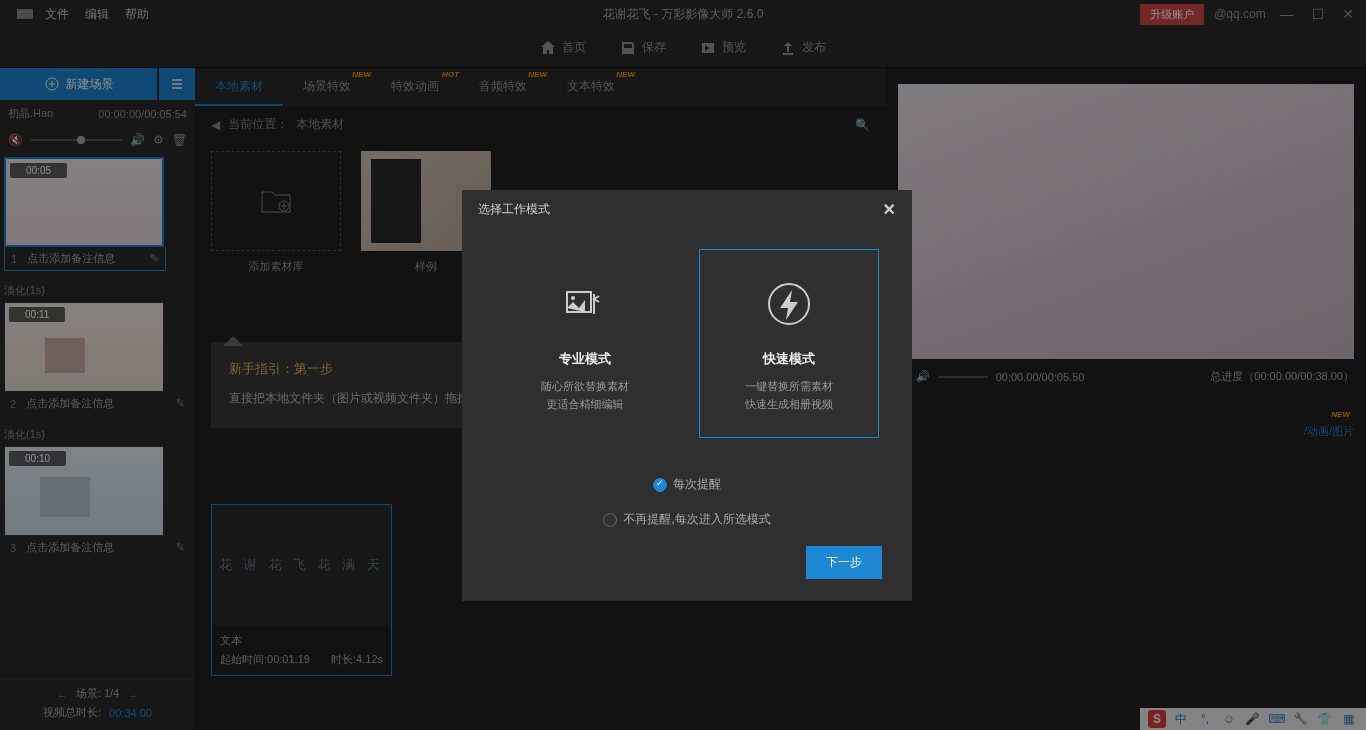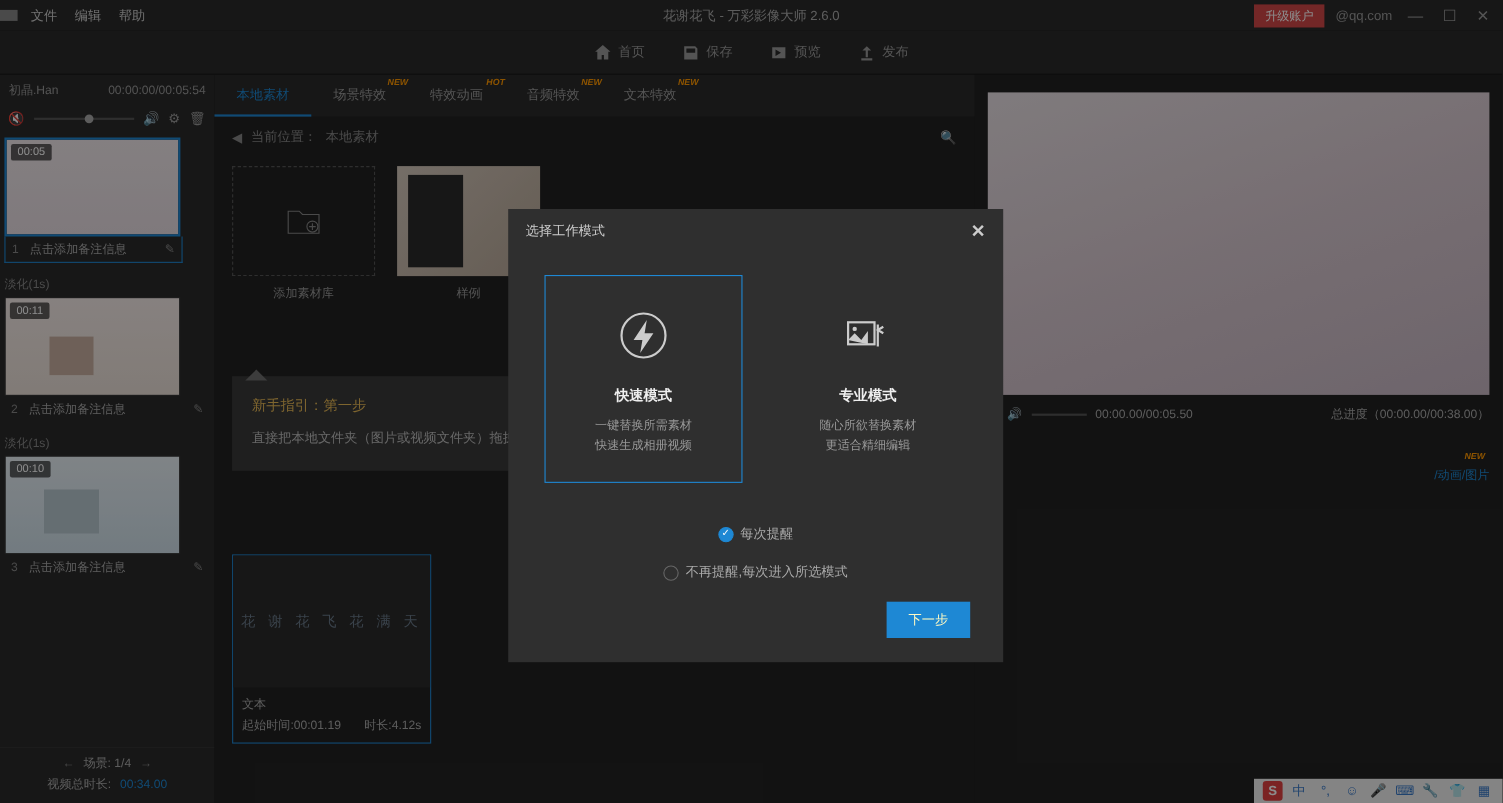--- a/index.html
+++ b/index.html
@@ -1,19 +1,19 @@
 <!DOCTYPE html>
 <html><head>
 <meta charset="utf-8">
 <style>
 * { margin: 0; padding: 0; box-sizing: border-box; font-family: "Microsoft YaHei", sans-serif; }
 body { background: #1a1a1a; color: #999; font-size: 12px; width: 1366px; height: 730px; overflow: hidden; position: relative; }
 
 
-.titlebar { height: 28px; background: #2a2a2a; display: flex; align-items: center; padding: 0 0; position: relative; }
+.titlebar { height: 28px; background: #2a2a2a; display: flex; align-items: center; padding: 0 17px; position: relative; }
 .titlebar .logo { width: 16px; height: 10px; background: #888; margin-right: 12px; }
 .titlebar .menu-item { color: #ccc; margin-right: 16px; cursor: pointer; }
 .titlebar .title { position: absolute; left: 50%; transform: translateX(-50%); color: #aaa; }
 .titlebar .right { position: absolute; right: 8px; display: flex; align-items: center; gap: 10px; }
 .titlebar .upgrade-btn { background: #d24747; color: #fff; padding: 3px 10px; font-size: 11px; }
 .titlebar .winbtn { color: #999; cursor: pointer; padding: 0 4px; font-size: 14px; }
 
 
 .toolbar { height: 40px; background: #2a2a2a; display: flex; align-items: center; justify-content: center; gap: 34px; border-bottom: 1px solid #1a1a1a; }
 .toolbar-item { display: flex; align-items: center; gap: 6px; color: #999; cursor: pointer; }
@@ -31,21 +31,21 @@
 .sidebar-row .spacer { flex: 1; }
 .volume-row { display: flex; align-items: center; gap: 8px; padding: 6px 8px; }
 .volume-row .track { flex: 1; height: 2px; background: #555; position: relative; }
 .volume-row .track::after { content: ''; position: absolute; left: 50%; top: -3px; width: 8px; height: 8px; background: #aaa; border-radius: 50%; }
 
 .scene-list { flex: 1; overflow: hidden; padding: 4px; }
 .scene-item { margin-bottom: 12px; }
 .scene-thumb-wrap { position: relative; }
 .scene-thumb { width: 160px; height: 90px; background: linear-gradient(180deg,#e8dde0,#e0d5d8); border: 1px solid #333; position: relative; }
 .scene-item.active .scene-thumb { border: 2px solid #1e88d4; }
-.scene-time-badge { position: absolute; top: 4px; left: 4px; background: rgba(0,0,0,0.6); color: #fff; font-size: 10px; padding: 2px 6px; border-radius: 2px; }
+.scene-time-badge { position: absolute; top: 4px; left: 4px; background: rgba(0,0,0,0.6); color: #fff; font-size: 10px; padding: 2px 16px; border-radius: 2px; }
 .scene-caption { display: flex; align-items: center; padding: 4px 6px; font-size: 11px; color: #aaa; gap: 6px; }
 .scene-item.active .scene-caption { border: 1px solid #1e88d4; border-top: none; width: 162px; }
 .scene-caption .num { color: #888; margin-right: 4px; }
 .scene-caption .edit-icon { margin-left: auto; color: #888; }
 .transition-label { text-align: left; font-size: 11px; color: #888; margin: 4px 0; }
 
 .sidebar-footer { padding: 6px 8px; font-size: 11px; color: #aaa; border-top: 1px solid #333; }
 .sidebar-footer-row { display: flex; align-items: center; justify-content: center; gap: 8px; margin-bottom: 4px; }
 .sidebar-footer .total-time { color: #1e88d4; }
 .nav-arrow { color: #888; cursor: pointer; }
@@ -162,20 +162,34 @@
     <svg class="icon">
         <path d="M8 2l4 4H9v6H7V6H4zM3 13h10v2H3z"></path>
       </svg>
     <span>发布</span>
   </div>
 </div>
 
 <div class="main">
 
   <div class="sidebar">
+    <div class="sidebar-top">
+      <div class="new-scene-btn">
+        <svg class="icon icon-white">
+            <circle cx="8" cy="8" r="6" fill="none" stroke="#fff"></circle>
+            <path d="M8 5v6M5 8h6" stroke="#fff" fill="none"></path>
+          </svg>
+        <span>新建场景</span>
+      </div>
+      <div class="sort-btn">
+        <svg class="icon icon-white">
+            <path d="M3 4h10M3 8h10M3 12h10" stroke="#fff" stroke-width="1.5"></path>
+          </svg>
+      </div>
+    </div>
     <div class="sidebar-row">
       <span>初晶.Han</span>
       <span class="spacer"></span>
       <span>00:00:00/00:05:54</span>
     </div>
     <div class="volume-row">
       <span>🔇</span>
       <div class="track"></div>
       <span>🔊</span>
       <span>⚙</span>
@@ -303,43 +317,43 @@
   </div>
 </div>
 
 <div class="overlay"></div>
 <div class="modal">
   <div class="modal-header">
     <span>选择工作模式</span>
     <span class="modal-close">✕</span>
   </div>
   <div class="modal-body">
-    <div class="mode-card selected">
-      <div class="icon-wrap">
-        <svg class="icon-lg" viewBox="0 0 48 48">
-            <circle cx="24" cy="24" r="20" fill="none" stroke="#ccc" stroke-width="2"></circle>
-            <path d="M27 10l-12 18h8l-2 12 12-18h-8z" fill="#ccc"></path>
-          </svg>
-      </div>
-      <div class="title">快速模式</div>
-      <div class="desc">一键替换所需素材
-快速生成相册视频</div>
-    </div>
     <div class="mode-card">
       <div class="icon-wrap">
         <svg class="icon-lg" viewBox="0 0 48 48">
             <rect x="6" y="12" width="24" height="20" fill="none" stroke="#ccc" stroke-width="2"></rect>
             <circle cx="12" cy="18" r="2" fill="#ccc"></circle>
             <path d="M6 28l6-6 6 6 6-8v12z" fill="#ccc"></path>
             <path d="M33 14v20M38 16l-5 3 5 3" fill="none" stroke="#ccc" stroke-width="2"></path>
           </svg>
       </div>
       <div class="title">专业模式</div>
       <div class="desc">随心所欲替换素材
 更适合精细编辑</div>
+    </div>
+    <div class="mode-card selected">
+      <div class="icon-wrap">
+        <svg class="icon-lg" viewBox="0 0 48 48">
+            <circle cx="24" cy="24" r="20" fill="none" stroke="#ccc" stroke-width="2"></circle>
+            <path d="M27 10l-12 18h8l-2 12 12-18h-8z" fill="#ccc"></path>
+          </svg>
+      </div>
+      <div class="title">快速模式</div>
+      <div class="desc">一键替换所需素材
+快速生成相册视频</div>
     </div>
   </div>
   <div class="modal-footer">
     <div class="radio checked">
       <span class="radio-dot"></span>
       <span>每次提醒</span>
     </div>
     <div class="radio">
       <span class="radio-dot"></span>
       <span>不再提醒,每次进入所选模式</span>

